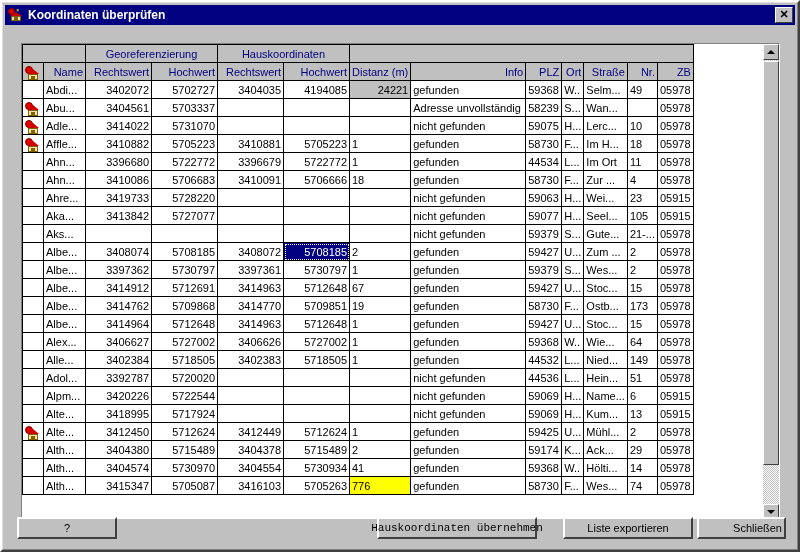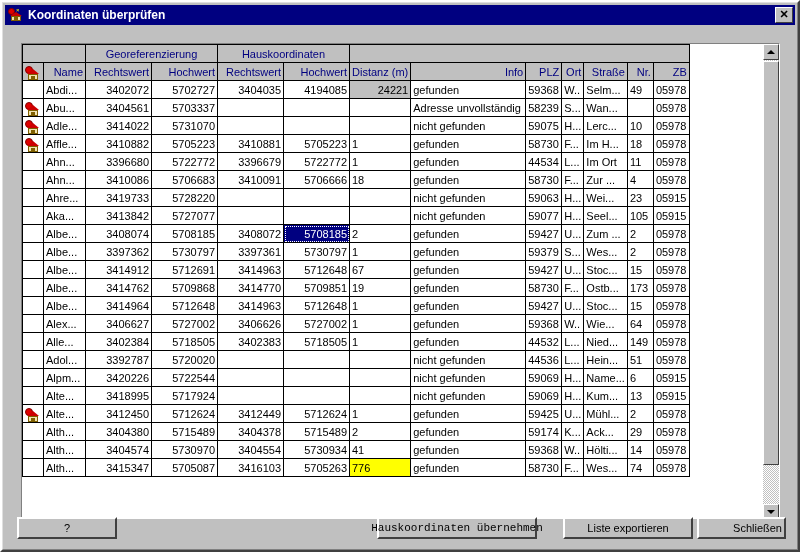--- a/index.html
+++ b/index.html
@@ -486,20 +486,35 @@
                   <td class="txt"></td>
                   <td class="txt">nicht gefunden</td>
                   <td class="txt">59077</td>
                   <td class="txt">H...</td>
                   <td class="txt">Seel...</td>
                   <td class="txt">105</td>
                   <td class="txt">05915</td>
                 </tr>
                 <tr>
                   <td class="icon"></td>
+                  <td class="txt">Aks...</td>
+                  <td class="num"></td>
+                  <td class="num"></td>
+                  <td class="num"></td>
+                  <td class="num"></td>
+                  <td class="txt"></td>
+                  <td class="txt">nicht gefunden</td>
+                  <td class="txt">59379</td>
+                  <td class="txt">S...</td>
+                  <td class="txt">Gute...</td>
+                  <td class="txt">21-...</td>
+                  <td class="txt">05978</td>
+                </tr>
+                <tr>
+                  <td class="icon"></td>
                   <td class="txt">Albe...</td>
                   <td class="num">3408074</td>
                   <td class="num">5708185</td>
                   <td class="num">3408072</td>
                   <td class="sel">5708185</td>
                   <td class="txt">2</td>
                   <td class="txt">gefunden</td>
                   <td class="txt">59427</td>
                   <td class="txt">U...</td>
                   <td class="txt">Zum ...</td>

